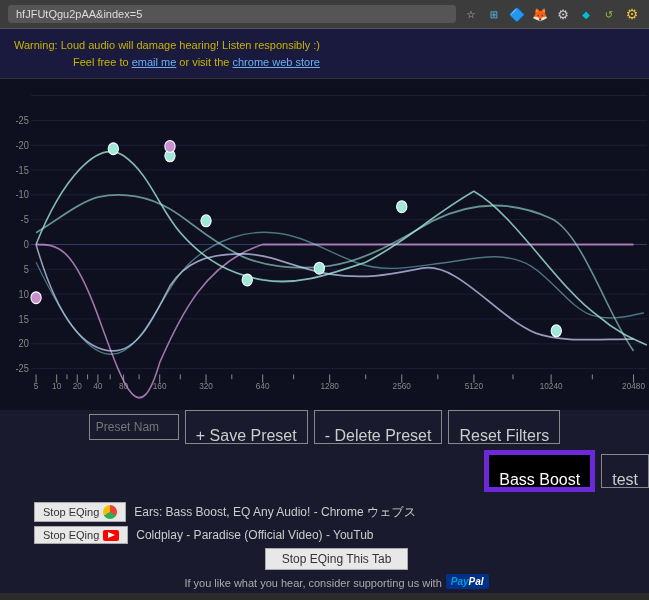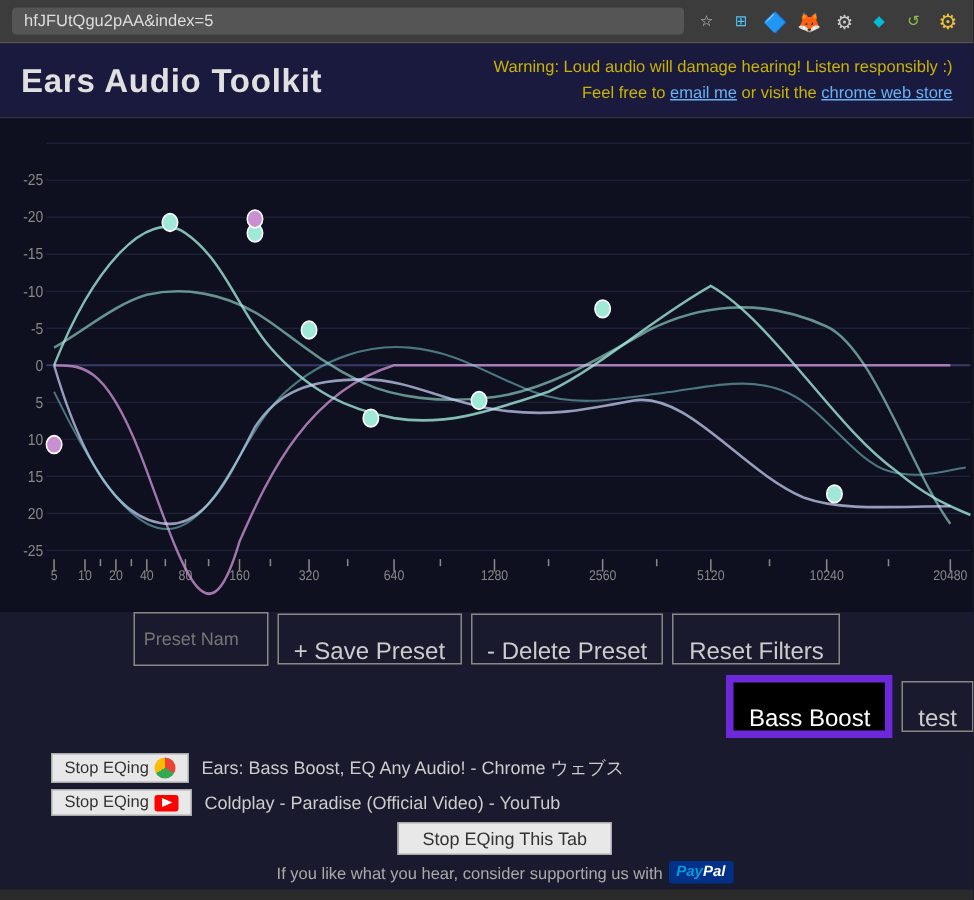--- a/index.html
+++ b/index.html
@@ -112,21 +112,21 @@
       margin-bottom: 6px;
     }
 
     .preset-input {
       background: transparent;
       border: 1px solid #888;
       color: #ccc;
       padding: 3px 6px;
       font-size: 12px;
       width: 90px;
-      height: 36px;
+      height: 26px;
     }
 
     .ctrl-btn {
       background: transparent;
       border: 1px solid #888;
       color: #ccc;
       padding: 16px 10px;
       font-size: 16px;
       cursor: pointer;
       height: 24px;
@@ -245,21 +245,20 @@
     <div class="browser-icon" style="font-size:13px;">⚙</div>
     <div class="browser-icon" style="color:#00bcd4;">◆</div>
     <div class="browser-icon" style="color:#8bc34a;">↺</div>
     <div class="browser-icon" style="font-size:14px;color:#f0c040;">⚙</div>
   </div>
 </div>
 
 <div class="app-container">
 
   <div class="app-header">
-    <div class="app-title">Ears Audio Toolkit</div>
     <div class="header-warning">
       <div>Warning: Loud audio will damage hearing! Listen responsibly :)</div>
       <div>
         <span>Feel free to </span>
         <a href="#">email me</a>
         <span> or visit the </span>
         <a href="#">chrome web store</a>
       </div>
     </div>
   </div>

